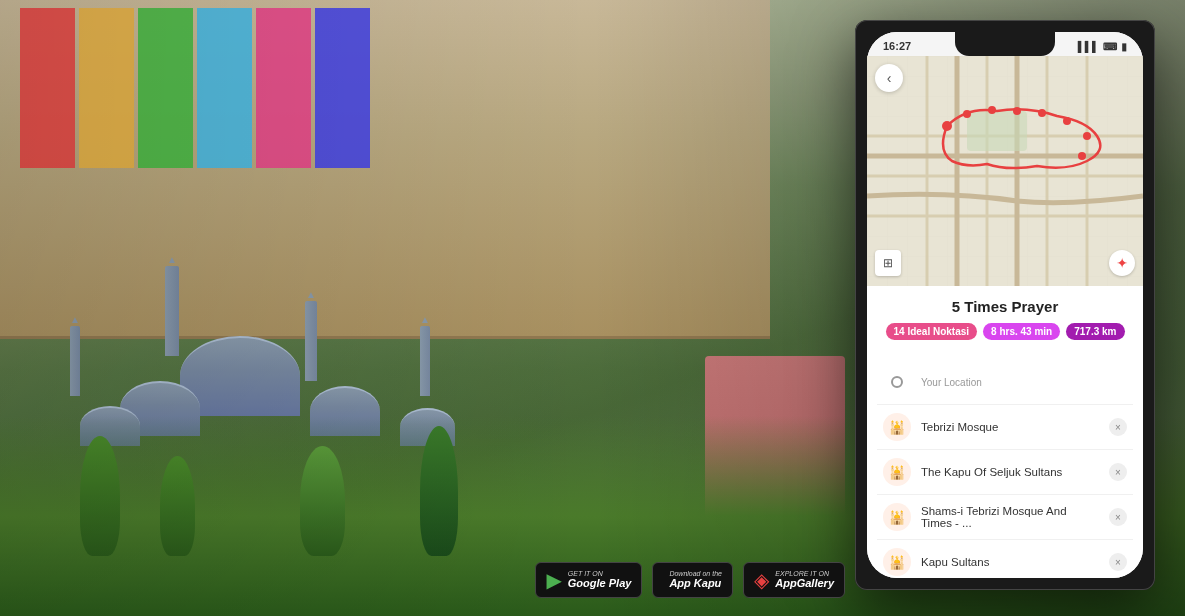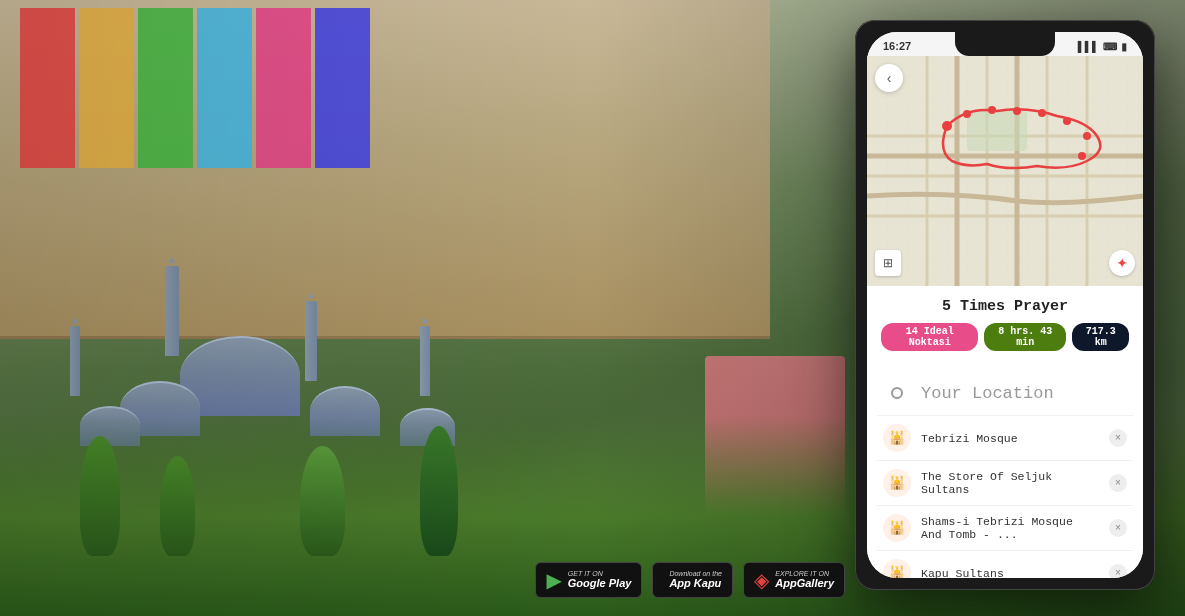--- a/index.html
+++ b/index.html
@@ -115,21 +115,21 @@
       right: 10px;
       top: 20px;
       width: 320px;
       height: 580px;
     }
 
     .phone-frame {
       width: 300px;
       height: 570px;
       background: #1a1a1a;
-      border-radius: 20px;
+      border-radius: 12px;
       padding: 12px;
       box-shadow: 0 20px 60px rgba(0,0,0,0.6), inset 0 0 0 1px #444;
       position: relative;
     }
 
     .phone-notch {
       position: absolute;
       top: 12px;
       left: 50%;
       transform: translateX(-50%);
@@ -246,52 +246,52 @@
       color: #e44;
       box-shadow: 0 1px 3px rgba(0,0,0,0.2);
     }
 
     
     .app-content {
       flex: 1;
       overflow-y: auto;
       background: #fff;
       scrollbar-width: none;
-      font-family: Liberation Mono, monospace;
     }
     .app-content::-webkit-scrollbar { display: none; }
 
     .tour-title-section {
       padding: 12px 14px 8px;
       text-align: center;
     }
 
     .tour-title {
       font-size: 15px;
       font-weight: 700;
       color: #222;
       margin-bottom: 8px;
     }
 
     .tour-stats {
       display: flex;
       gap: 6px;
+      justify-content: center;
       margin-bottom: 12px;
     }
 
     .stat-badge {
       padding: 3px 8px;
       border-radius: 12px;
       font-size: 10px;
       font-weight: 600;
       color: white;
     }
     .stat-badge.pink { background: #e84d8a; }
-    .stat-badge.teal { background: #4d7c0f; }
-    .stat-badge.blue { background: #0f172a; }
+    .stat-badge.teal { background: #d946ef; }
+    .stat-badge.blue { background: #a21caf; }
 
     
     .locations-list {
       padding: 0 10px;
     }
 
     .location-item {
       display: flex;
       align-items: center;
       padding: 8px 6px;
@@ -351,21 +351,21 @@
     }
     .dot-circle {
       width: 12px;
       height: 12px;
       border-radius: 50%;
       border: 2px solid #999;
       background: transparent;
     }
     .your-location-text {
       flex: 1;
-      font-size: 17px;
+      font-size: 10px;
       color: #999;
     }
 
     
     .app-stores {
       position: absolute;
       bottom: 18px;
       right: 340px;
       display: flex;
       gap: 10px;
@@ -545,27 +545,27 @@
           </div>
 
           <div class="location-item">
             <div class="location-icon pin">🕌</div>
             <span class="location-name">Tebrizi Mosque</span>
             <div class="location-close">×</div>
           </div>
 
           <div class="location-item">
             <div class="location-icon pin">🕌</div>
-            <span class="location-name">The Store Of Seljuk Sultans</span>
+            <span class="location-name">The Kapu Of Seljuk Sultans</span>
             <div class="location-close">×</div>
           </div>
 
           <div class="location-item">
             <div class="location-icon pin">🕌</div>
-            <span class="location-name">Shams-i Tebrizi Mosque And Tomb - ...</span>
+            <span class="location-name">Shams-i Tebrizi Mosque And Times - ...</span>
             <div class="location-close">×</div>
           </div>
 
           <div class="location-item">
             <div class="location-icon pin">🕌</div>
             <span class="location-name">Kapu Sultans</span>
             <div class="location-close">×</div>
           </div>
 
         </div>

